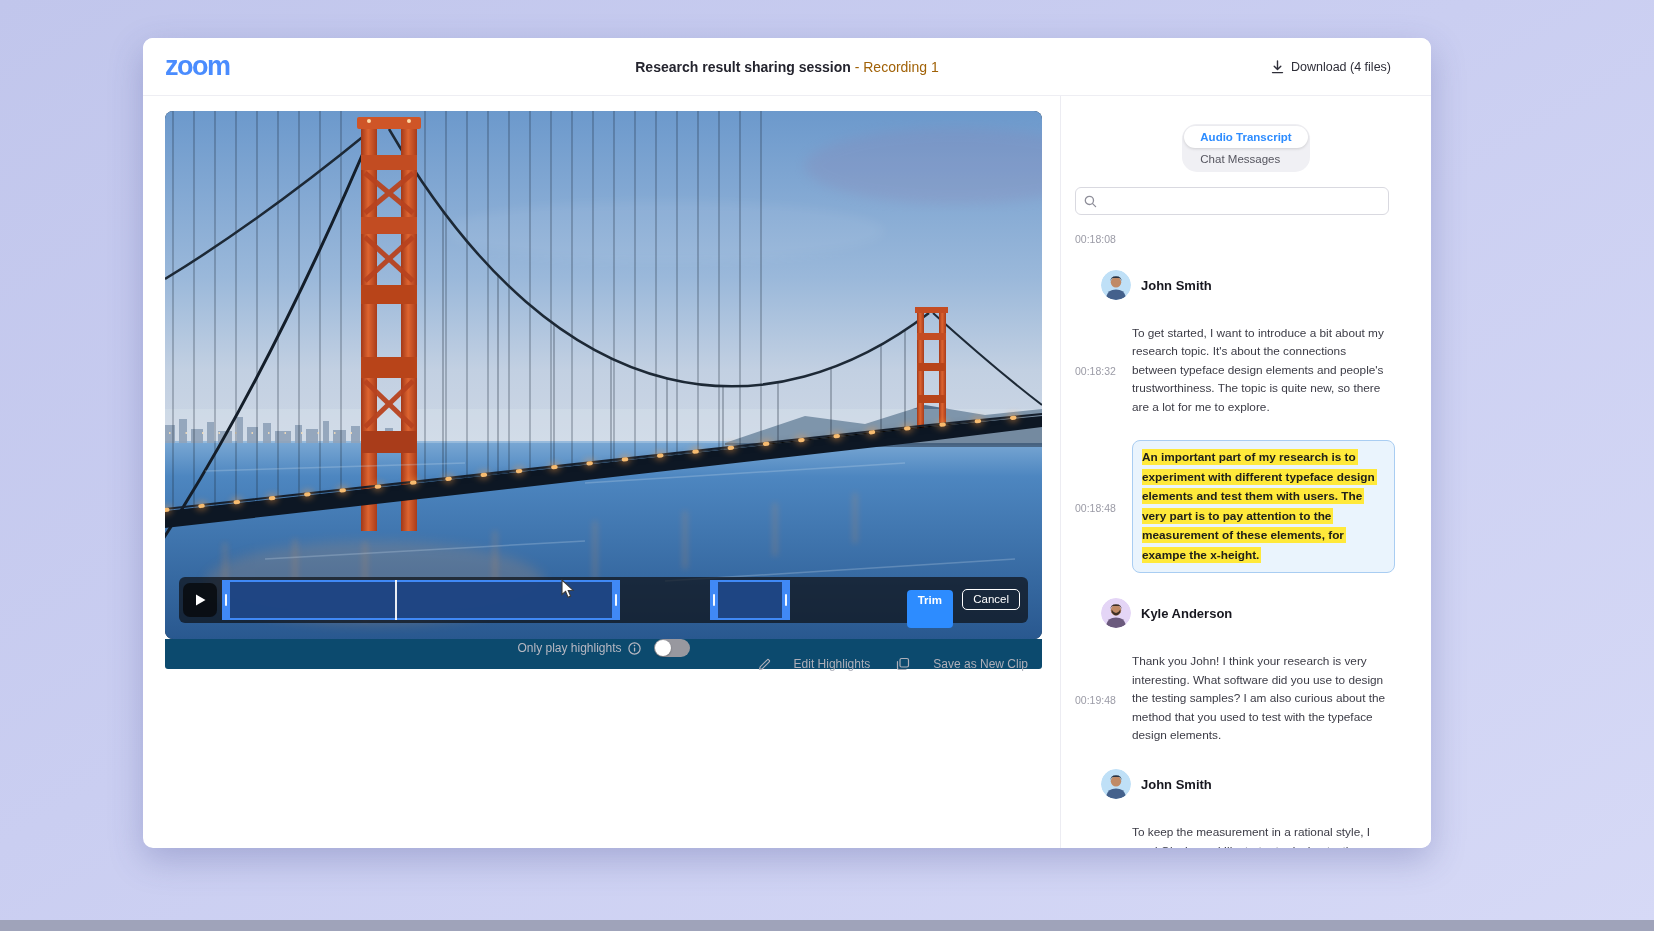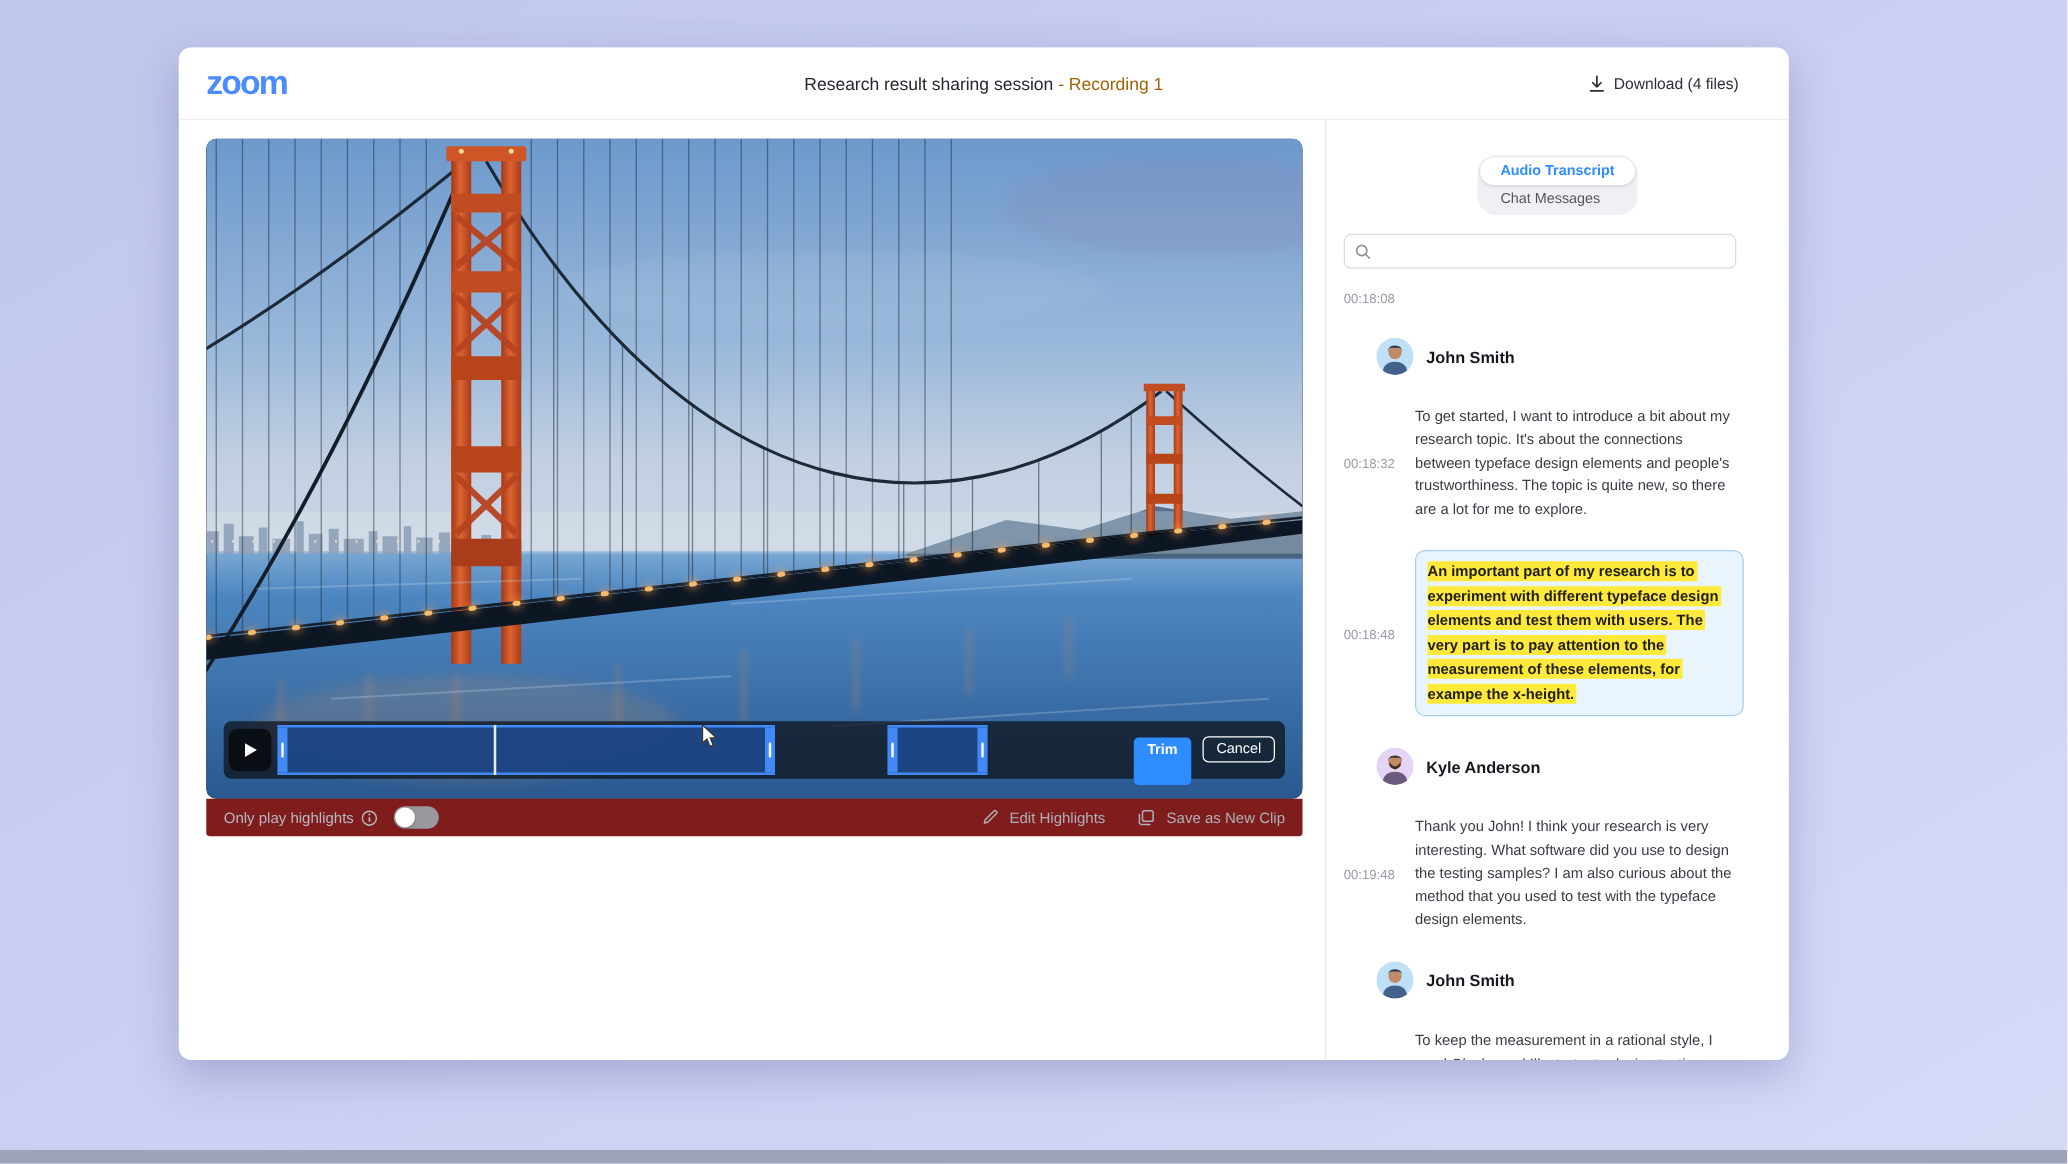--- a/index.html
+++ b/index.html
@@ -9,21 +9,21 @@
   .bottom-strip{position:absolute;left:0;right:0;bottom:0;height:11px;background:#9fa3ba;}
 
   .card{position:absolute;left:143px;top:38px;width:1288px;height:810px;background:#fff;
     border-radius:10px;box-shadow:0 12px 34px rgba(62,70,140,.28);overflow:hidden;}
 
   
   .header{position:relative;height:57px;display:flex;align-items:center;
     padding:0 40px 0 22px;border-bottom:1px solid #eeeef3;background:#fff;z-index:5;}
   .logo{color:#4a8cfe;font-size:27px;font-weight:800;letter-spacing:-1.5px;z-index:2;}
   .title-wrap{position:absolute;left:0;right:0;text-align:center;font-size:14px;color:#24242e;}
-  .title-bold{font-weight:400;}
+  .title-bold{font-weight:700;}
   .title-rest{font-weight:400;color:#a16207;}
   .download{margin-left:auto;display:flex;align-items:center;gap:7px;font-size:12.5px;
     color:#2e2e38;cursor:pointer;z-index:2;}
 
   
   .body{position:absolute;top:58px;bottom:0;left:0;right:0;display:flex;}
   .main{width:917px;position:relative;flex:none;}
 
   .video{position:absolute;left:22px;top:15px;width:877px;height:528px;border-radius:8px;
     overflow:hidden;background:#12263c;cursor:pointer;}
@@ -42,30 +42,30 @@
   .grip{position:absolute;top:50%;left:50%;transform:translate(-50%,-50%);
     width:2px;height:12px;border-radius:1px;background:#fff;opacity:.95;}
   .playhead{position:absolute;top:3px;height:40px;width:2px;background:rgba(255,255,255,.9);cursor:ew-resize;}
   .trim-btn{position:absolute;right:75px;top:13px;height:38px;line-height:21px;padding:0 11px;
     background:#2D8CFF;color:#fff;font-size:11.5px;font-weight:700;border-radius:4px;cursor:pointer;}
   .cancel-btn{position:absolute;right:8px;top:12px;height:19px;line-height:19px;padding:0 10px;
     border:1.5px solid #fff;color:#fff;font-size:11.5px;border-radius:5px;cursor:pointer;background:transparent;}
   .mouse-cursor{position:absolute;left:396px;top:468px;z-index:9;pointer-events:none;}
 
   
-  .toolbar{position:absolute;left:22px;top:543px;width:877px;height:30px;background:#7f1d1d;
+  .toolbar{position:absolute;left:22px;top:543px;width:877px;height:30px;background:#0c4a6e;
     display:flex;align-items:center;padding:0 14px;box-sizing:border-box;
-    font-size:12px;color:#b7b8c2;border-radius:0 0 3px 3px;}
+    font-size:12px;color:#b7b8c2;border-radius:0 0 3px 3px;flex-direction:column;}
   .tb-left{display:flex;align-items:center;gap:6px;}
   .toggle{width:36px;height:18px;border-radius:9px;background:#98989f;position:relative;
     margin-left:7px;cursor:pointer;flex:none;}
   .knob{position:absolute;left:1px;top:1px;width:16px;height:16px;border-radius:50%;background:#fff;
     box-shadow:0 1px 2px rgba(0,0,0,.3);}
   .tb-right{margin-left:auto;display:flex;align-items:center;gap:26px;}
-  .tb-action{display:flex;align-items:flex-start;gap:9px;cursor:pointer;color:#aeafb9;}
+  .tb-action{display:flex;align-items:flex-end;gap:23px;cursor:pointer;color:#aeafb9;}
 
   
   .sidebar{flex:1;border-left:1px solid #ececf2;position:relative;overflow:hidden;background:#fff;}
   .tabs{margin:28px auto 0;display:flex;width:max-content;background:#f0f0f4;border-radius:15px;padding:2px;flex-direction:column;}
   .tab{padding:5px 16px;font-size:11.5px;color:#55555f;border-radius:13px;cursor:pointer;white-space:nowrap;}
   .tab.active{background:#fff;color:#2D8CFF;font-weight:700;box-shadow:0 1px 3px rgba(0,0,0,.14);}
   .search{margin:15px 42px 0 14px;height:26px;border:1px solid #d9d9e0;border-radius:6px;
     display:flex;align-items:center;padding:0 8px;gap:6px;background:#fff;}
   .search input{flex:1;border:none;outline:none;font-size:11.5px;font-family:inherit;color:#33333d;background:transparent;}
 

